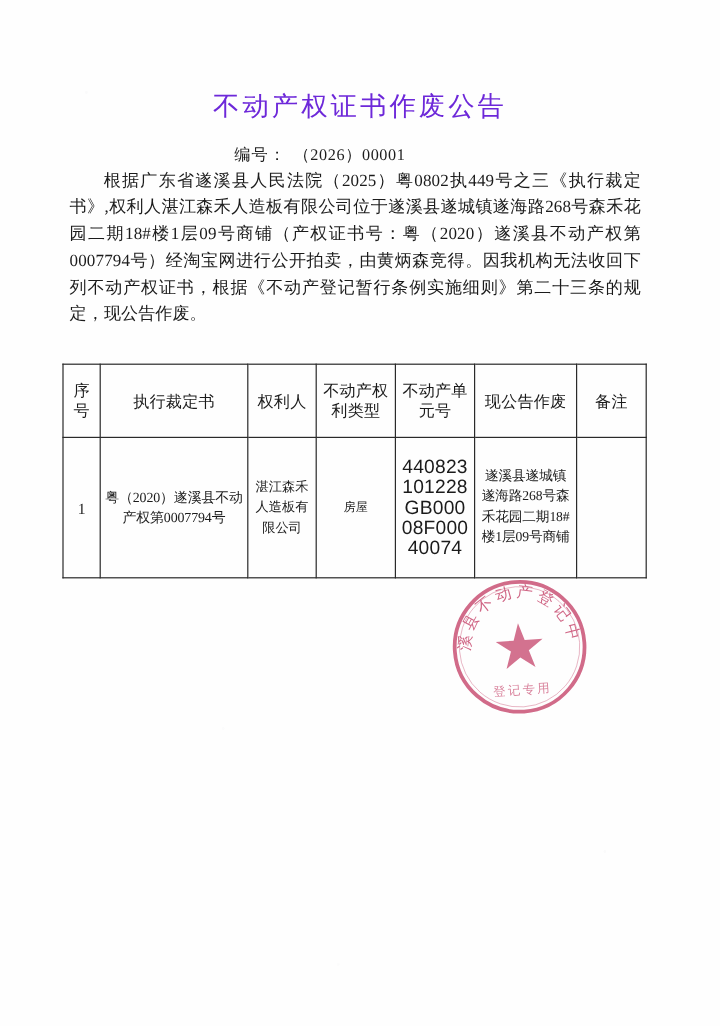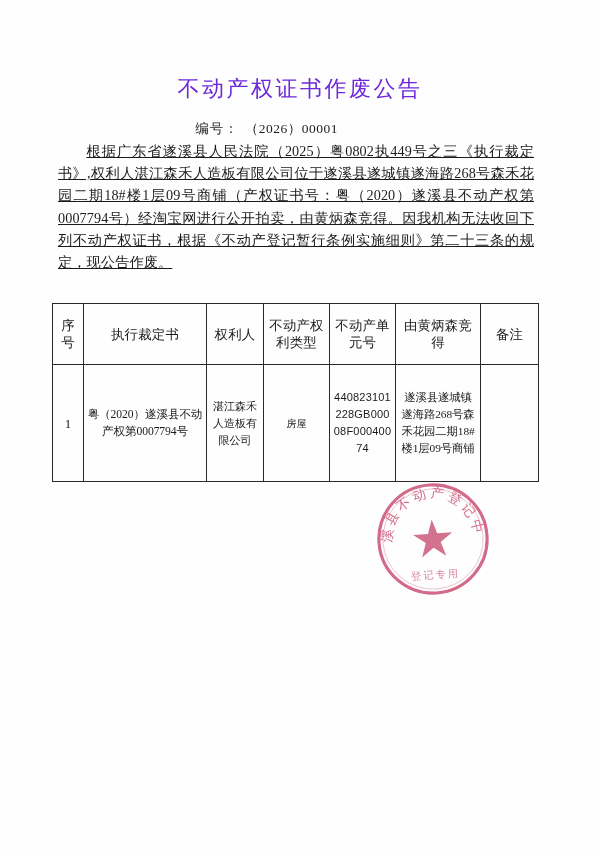--- a/index.html
+++ b/index.html
@@ -70,21 +70,20 @@
     top: 140px;
     left: 58px;
     width: 476px;
     font-size: 14.2px;
     line-height: 22.2px;
     text-align: justify;
     text-justify: inter-character;
     text-indent: 2em;
     letter-spacing: .1px;
     color: #1b1b1b;
-    text-decoration: underline;
   }
 
   
   .record-table {
     position: absolute;
     top: 303px;
     left: 52px;
     width: 486px;
     border-collapse: collapse;
     table-layout: fixed;
@@ -108,21 +107,21 @@
   .col-owner   { width: 57px;  }
   .col-type    { width: 66px;  }
   .col-unit    { width: 66px;  }
   .col-loc     { width: 85px;  }
   .col-remark  { width: 58px;  }
 
   .cell-seq    { font-size: 13px; }
   .cell-cert   { font-size: 11.6px; line-height: 16px; letter-spacing: -.1px; margin-left: 41px; }
   .cell-owner  { font-size: 11px; line-height: 16px; }
   .cell-type   { font-size: 10px; }
-  .cell-unit   { font-size: 11px; line-height: 16px; letter-spacing: .2px;
+  .cell-unit   { font-size: 16px; line-height: 16px; letter-spacing: .2px;
                  font-family: "Liberation Sans", sans-serif; word-break: break-all; margin-top: 29px; }
   .cell-loc    { font-size: 11.4px; line-height: 16px; letter-spacing: -.1px; margin-top: 44px; }
 
   
   .signature {
     position: absolute;
     top: 506px;
     left: 0;
     width: 533px;
     text-align: right;
@@ -173,21 +172,21 @@
         <col class="col-loc">
         <col class="col-remark">
     </colgroup>
     <thead>
       <tr>
         <th>序号</th>
         <th>执行裁定书</th>
         <th>权利人</th>
         <th>不动产权利类型</th>
         <th>不动产单元号</th>
-        <th>由黄炳森竞得</th>
+        <th>现公告作废</th>
         <th>备注</th>
       </tr>
     </thead>
     <tbody>
       <tr>
         <td class="cell-seq">1</td>
         <td class="cell-cert">粤（2020）遂溪县不动产权第0007794号</td>
         <td class="cell-owner">湛江森禾人造板有限公司</td>
         <td class="cell-type">房屋</td>
         <td class="cell-unit">440823101228GB00008F00040074</td>

